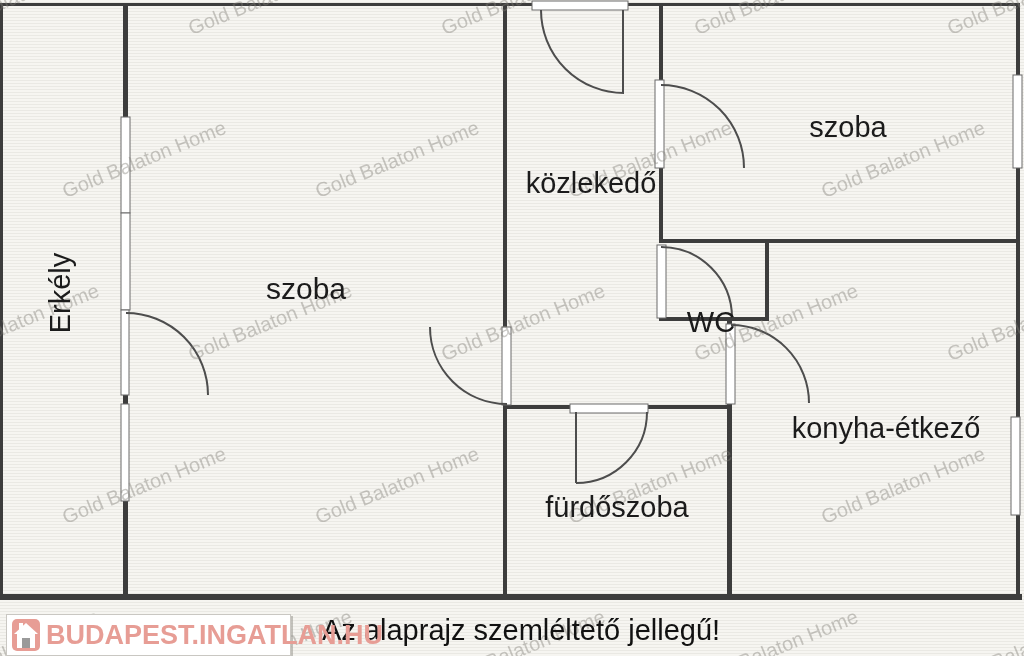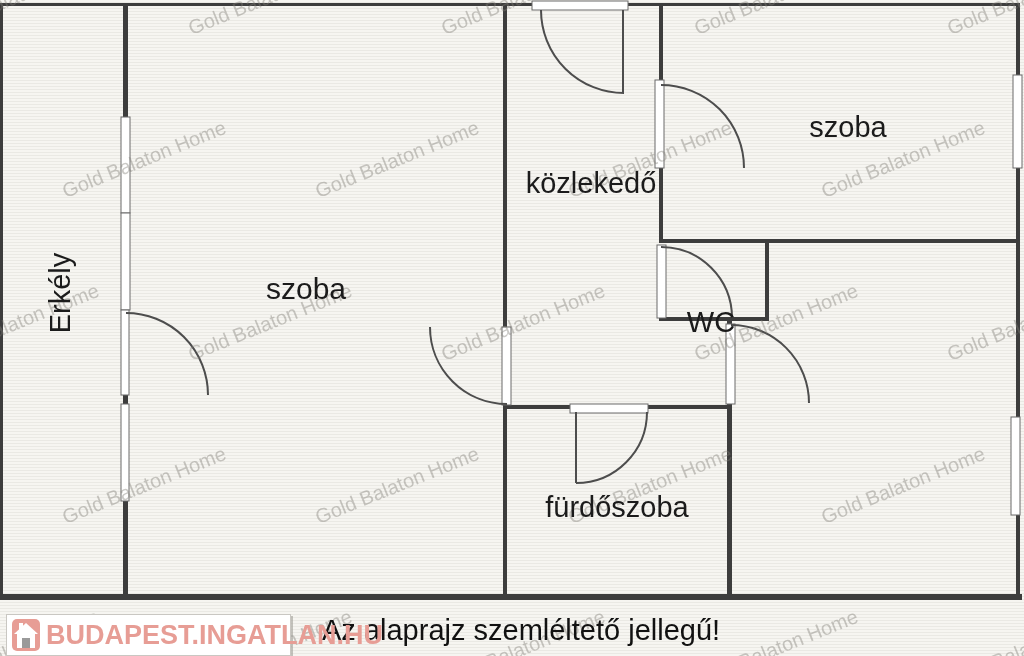--- a/index.html
+++ b/index.html
@@ -108,20 +108,21 @@
       <span class="wm" style="color: rgba(128, 126, 120, 0.42); left: 436px; top: 637px;">Gold Balaton Home</span>
       <span class="wm" style="color: rgba(128, 126, 120, 0.42); left: 689px; top: 637px;">Gold Balaton Home</span>
       <span class="wm" style="color: rgba(128, 126, 120, 0.42); left: 942px; top: 637px;">Gold Balaton Home</span>
     </div>
 
   <div class="room-label vertical" style="left:60px;top:293px;">Erkély</div>
   <div class="room-label" style="left:306px;top:289px;font-size:30px;">szoba</div>
   <div class="room-label" style="left:591px;top:183px;">közlekedő</div>
   <div class="room-label" style="left:848px;top:127px;">szoba</div>
   <div class="room-label" style="left:711px;top:284px;margin-top:38px;">WC</div>
+  <div class="room-label" style="left:886px;top:428px;">konyha-étkező</div>
   <div class="room-label" style="left:617px;top:507px;text-align:center;">fürdőszoba</div>
 
   <div id="caption">Az alaprajz szemléltető jellegű!</div>
 
   <div id="logo">
     <svg id="logo-icon" viewBox="0 0 28 32">
       <rect x="0" y="0" width="28" height="32" rx="5" fill="#e79d95"></rect>
       <rect x="7" y="4" width="4" height="8" fill="#ffffff"></rect>
       <polygon points="14,4 2,15 26,15" fill="#ffffff"></polygon>
       <rect x="5" y="15" width="18" height="14" fill="#ffffff"></rect>

